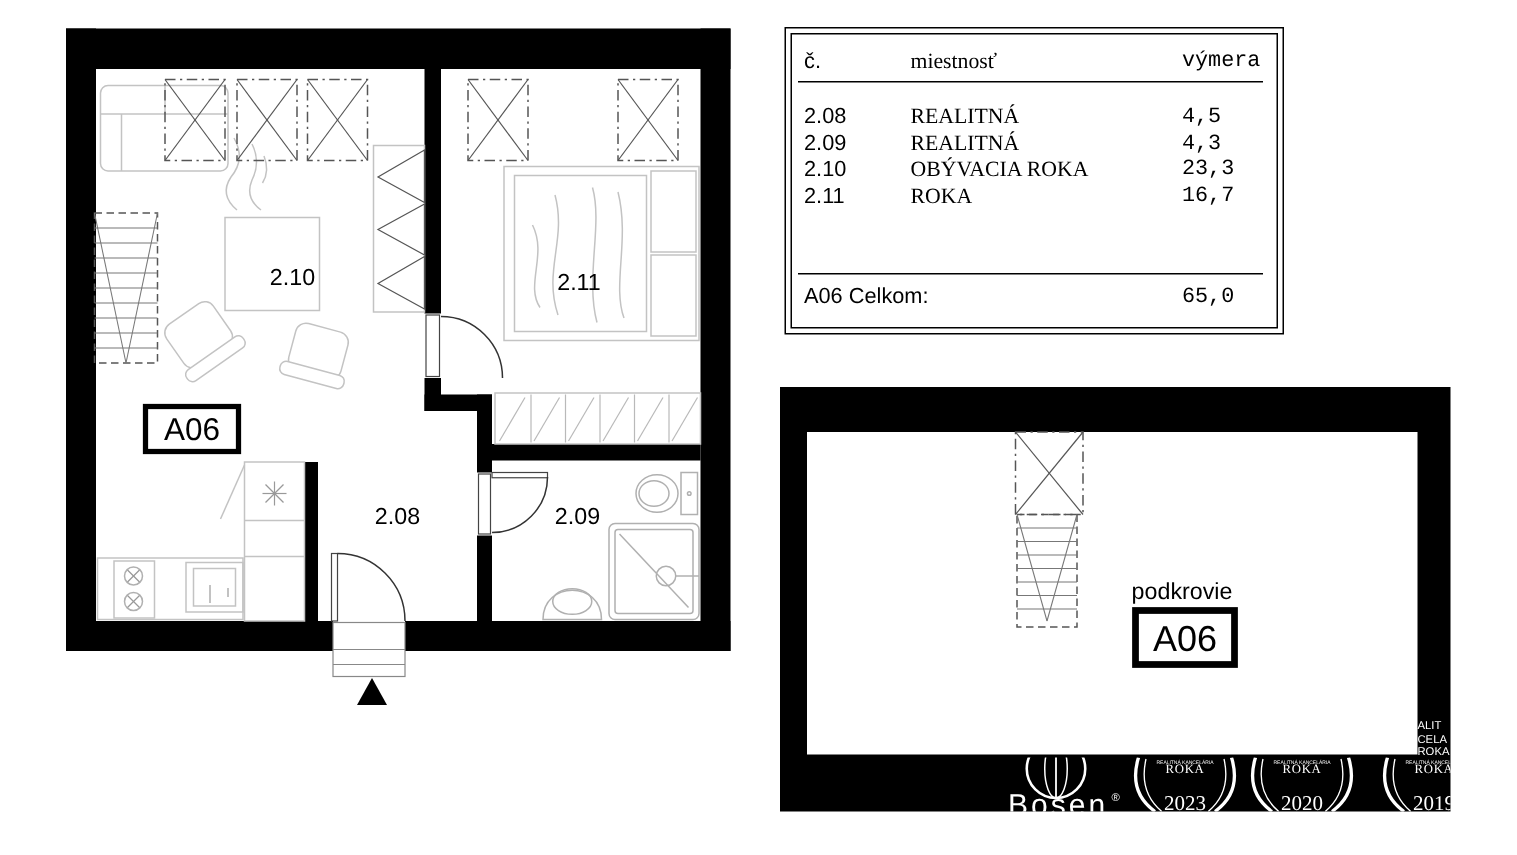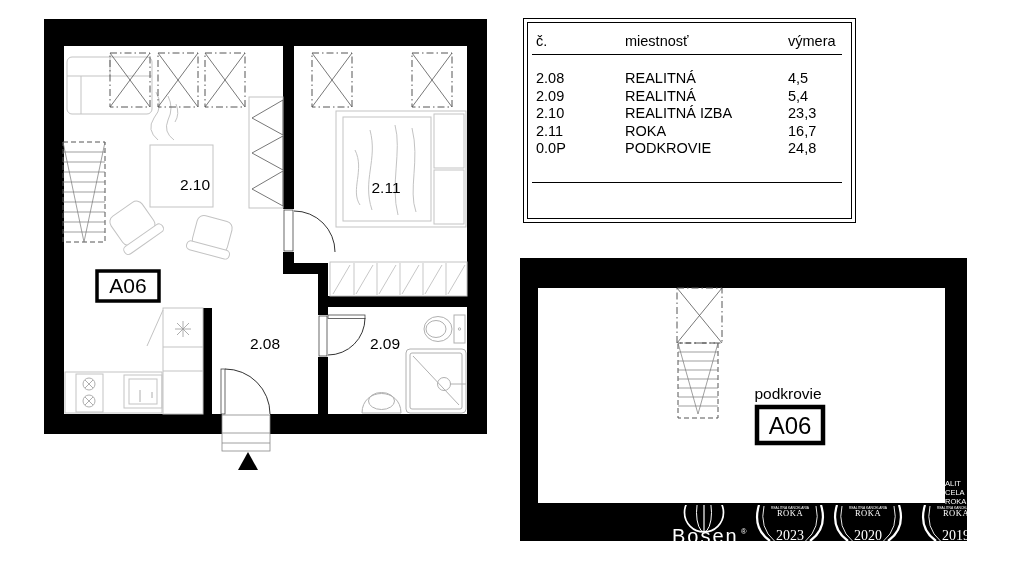--- a/index.html
+++ b/index.html
@@ -13,22 +13,22 @@
   .room-label{font-size:15.5px;}
   .unit-label{font-size:21px;}
   .attic-unit-label{font-size:24px;}
   .attic-title{font-size:15.5px;}
   
   #room-table{position:absolute;left:523px;top:18px;width:331px;height:203px;
               border:1.6px solid #000;background:#fff;}
   #rt-inner{position:absolute;left:3px;top:3px;right:3px;bottom:3px;border:1.6px solid #000;}
   .rt-row{position:absolute;left:0;right:0;height:17.6px;font-size:14.5px;line-height:17.6px;}
   .rt-row .c1{position:absolute;left:8px;}
-  .rt-row .c2{position:absolute;left:97px;}
-  .rt-row .c3{position:absolute;left:260px;}
+  .rt-row .c2{position:absolute;left:79px;font-family:Liberation Serif, serif;}
+  .rt-row .c3{position:absolute;left:260px;font-family:Liberation Mono, monospace;}
   .rt-line{position:absolute;left:4px;width:310px;border-top:1.4px solid #000;}
   
   .wall{fill:#000;stroke:none;}
   .furn{fill:#fff;stroke:#c3c3c3;stroke-width:1;}
   .furnl{fill:none;stroke:#c3c3c3;stroke-width:1;}
   .fix{fill:#fff;stroke:#b0b0b0;stroke-width:1;}
   .fixl{fill:none;stroke:#b0b0b0;stroke-width:1;}
   .win{fill:none;stroke:#555;stroke-width:1;stroke-dasharray:7 3 1.5 3;}
   .winx{fill:none;stroke:#555;stroke-width:0.8;}
   .stair{fill:none;stroke:#555;stroke-width:1;stroke-dasharray:5 3;}
@@ -231,39 +231,38 @@
       <div class="rt-line" style="top:31px;"></div>
 
       <div class="rt-row" style="top:47px;">
         <span class="c1">2.08</span>
         <span class="c2">REALITNÁ</span>
         <span class="c3">4,5</span>
       </div>
       <div class="rt-row" style="top:64.6px;">
         <span class="c1">2.09</span>
         <span class="c2">REALITNÁ</span>
-        <span class="c3">5,4</span>
+        <span class="c3">4,3</span>
       </div>
       <div class="rt-row" style="top:82.2px;">
         <span class="c1">2.10</span>
-        <span class="c2">REALITNÁ IZBA</span>
+        <span class="c2">OBÝVACIA ROKA</span>
         <span class="c3">23,3</span>
       </div>
       <div class="rt-row" style="top:99.8px;">
         <span class="c1">2.11</span>
         <span class="c2">ROKA</span>
         <span class="c3">16,7</span>
       </div>
-      <div class="rt-row" style="top:117.4px;">
-        <span class="c1">0.0P</span>
-        <span class="c2">PODKROVIE</span>
-        <span class="c3">24,8</span>
-      </div>
 
       <div class="rt-line" style="top:159px;"></div>
+      <div class="rt-row" style="top:167px;">
+        <span class="c1">A06 Celkom:</span>
+        <span class="c3">65,0</span>
+      </div>
     </div>
   </div>
 
   <svg class="abs" style="left:515px;top:255px;" width="465" height="290" viewBox="515 255 465 290">
     <defs>
       <clipPath id="bandclip">
           <rect x="520" y="505" width="447" height="36"></rect>
         </clipPath>
       <clipPath id="edgeclip">
           <rect x="943" y="455" width="24" height="52"></rect>

